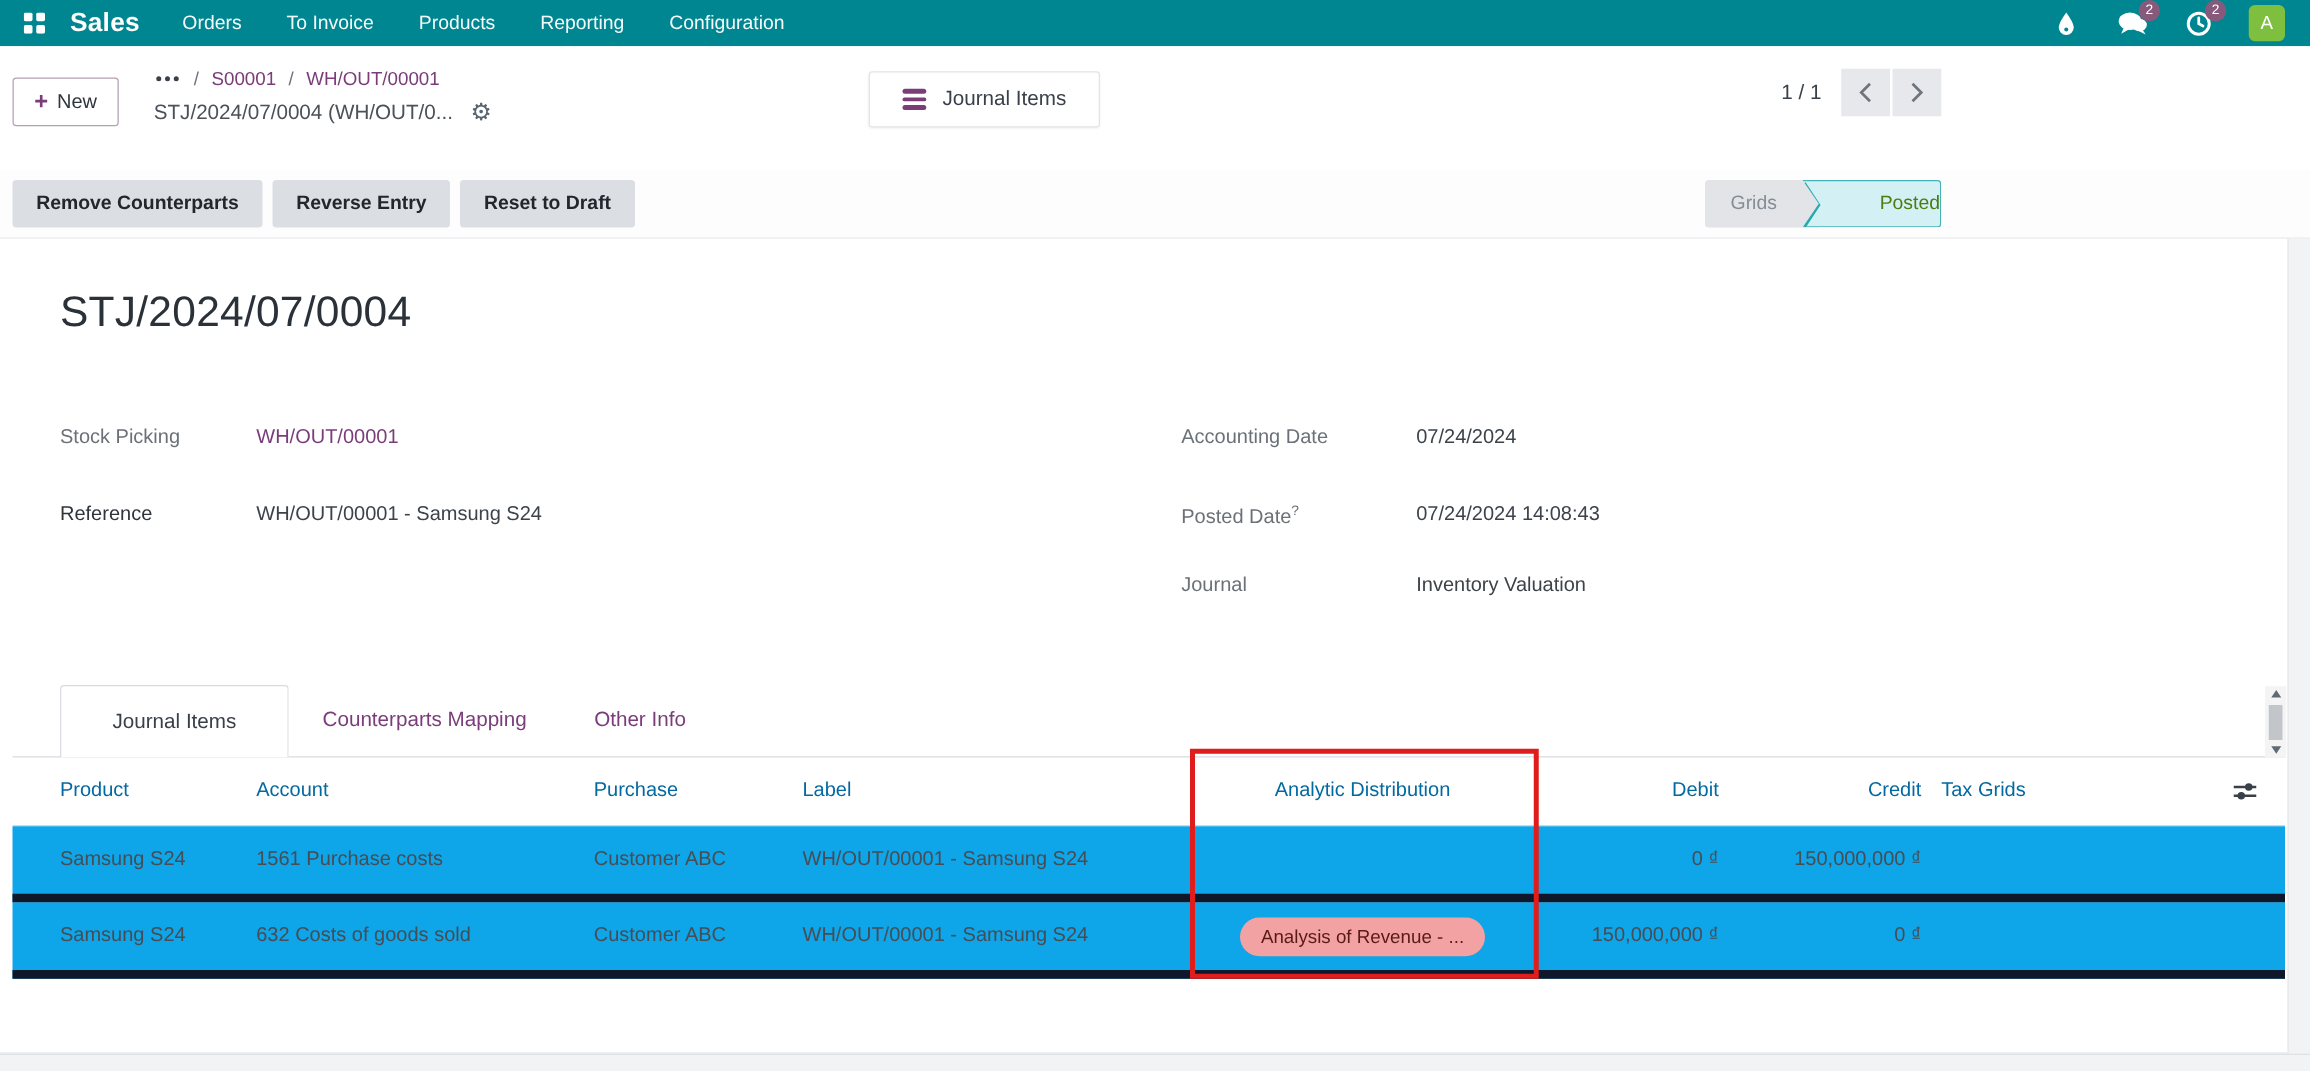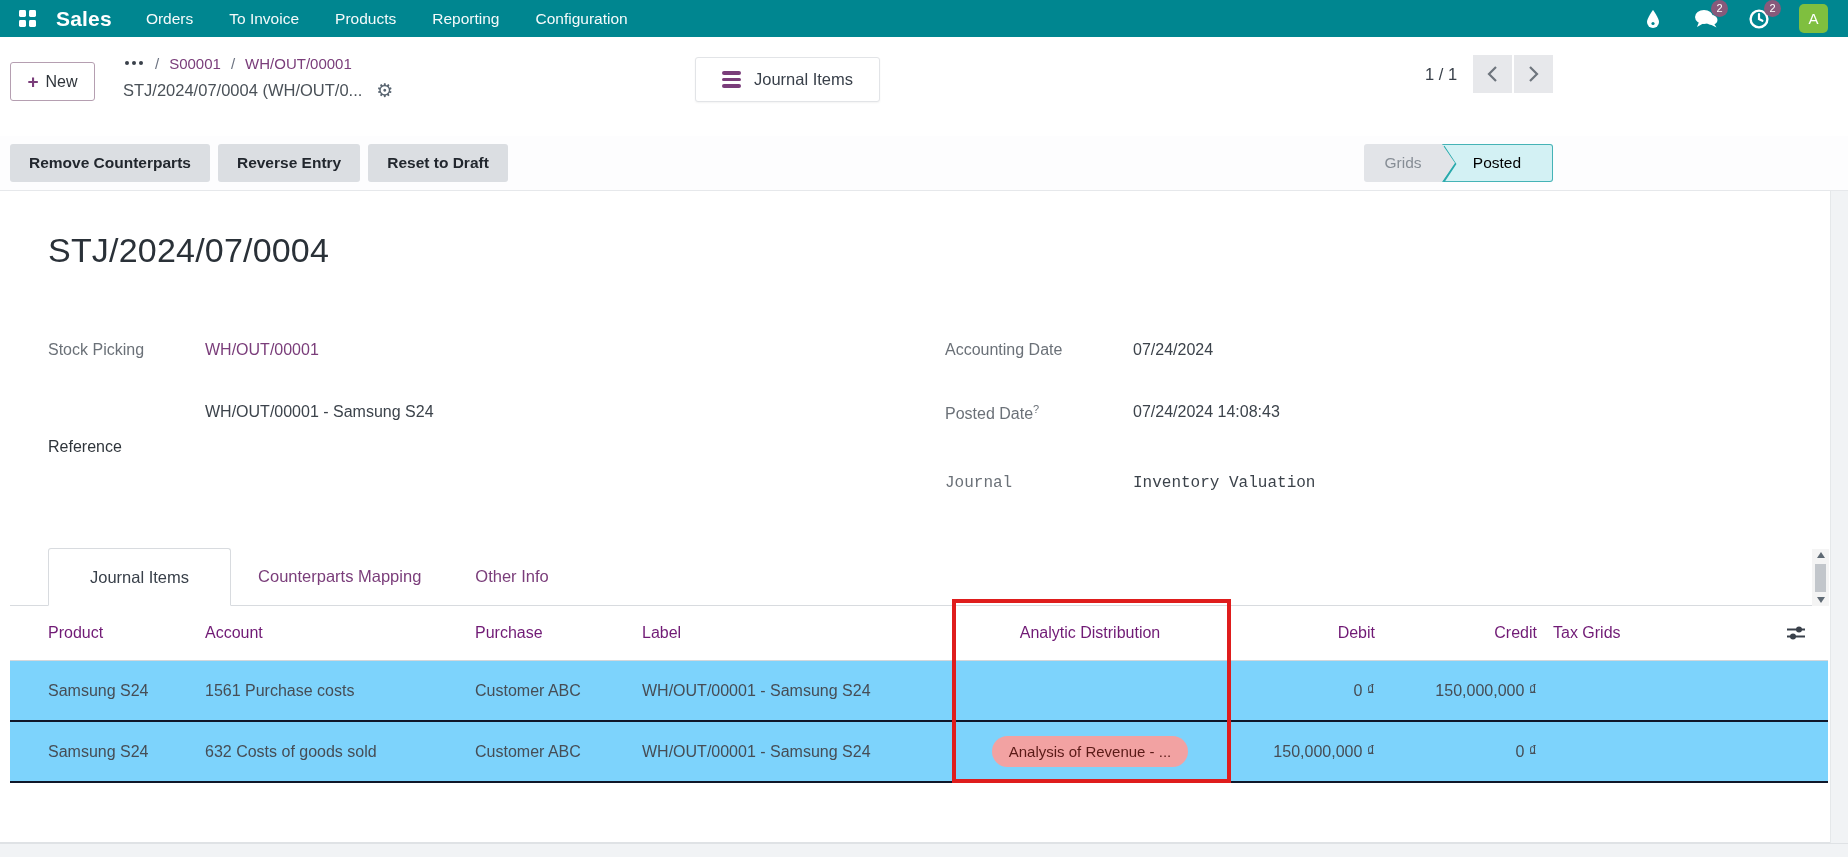--- a/index.html
+++ b/index.html
@@ -55,53 +55,53 @@
   .actionbar { position:absolute; left:0; top:136px; width:1848px; height:55px; background:#fdfdfe;
                border-bottom:1px solid #e6e8eb; }
   .act-btns { position:absolute; left:10px; top:8px; display:flex; gap:8px; }
   .act-btn { height:38px; padding:0 19px; background:#dbdee2; border-radius:3px; display:flex; align-items:center;
              font-size:15.5px; color:#22272e; cursor:pointer;font-weight:bold; }
   .statew { position:absolute; right:295px; top:8px; height:38px; display:flex; }
   .state-draft { width:91px; height:38px; background:#e2e4e8; color:#868d95; font-size:15.5px;
                  border-radius:3px 0 0 3px; display:flex; align-items:center; justify-content:center;
                  padding-right:13px; cursor:pointer; }
   .state-posted { position:relative; width:111px; height:38px; margin-left:-13px; background:#d3f1f4;
-                  color:#000000; font-size:15.5px; display:flex; align-items:center; justify-content:center;
+                  color:#4d7c0f; font-size:15.5px; display:flex; align-items:center; justify-content:flex-end;
                   clip-path:polygon(0 0, 100% 0, 100% 100%, 0 100%, 13px 50%);
                   border-top:1px solid #45b3b6; border-right:1px solid #45b3b6; border-bottom:1px solid #45b3b6;
                   border-radius:0 3px 3px 0; cursor:pointer; }
   .state-posted svg { position:absolute; left:0; top:0; }
 
   
   .sheet { position:absolute; left:0; top:191px; width:1848px; height:652px; background:#fff; border-bottom:1px solid #dfe2e5; }
   .title { position:absolute; left:48px; top:40px; font-size:34px; color:#2a3138; letter-spacing:.2px; }
   .frow { position:absolute; display:flex; font-size:16px; }
   .flabel { color:#6b7178; }
-  .flabel.dark { color:#2f353b;margin-top:35px; }
+  .flabel.dark { color:#2f353b; }
   .fvalue { color:#3c434b; }
   .fvalue.link { color:#7a3d7a; cursor:pointer; }
   .fl1 { left:48px; top:150px; } .fl2 { left:48px; top:212px; }
-  .fr1 { left:945px; top:150px; } .fr2 { left:945px; top:212px; } .fr3 { left:945px; top:283px;font-family:Liberation Mono, monospace; }
+  .fr1 { left:945px; top:150px; } .fr2 { left:945px; top:212px; } .fr3 { left:945px; top:269px; }
   .flabel.w-l { width:157px; } .flabel.w-r { width:188px; }
   sup.qmark { font-size:11px; color:#6b7178; }
 
   
   .tabs { position:absolute; left:10px; top:357px; width:1818px; height:58px; display:flex;
           align-items:stretch; border-bottom:1px solid #d8dbdf; padding-left:38px; }
   .tab { display:flex; align-items:center; padding:0 27px; font-size:16.5px; color:#7a3d7a; cursor:pointer; }
   .tab.active { color:#39404a; background:#fff; border:1px solid #d8dbdf; border-bottom:1px solid #fff;
                 margin-bottom:-1px; border-radius:3px 3px 0 0; padding:0 41px; }
 
   
   .tbl { position:absolute; left:10px; top:415px; width:1818px; }
   .trow, .thead { display:grid;
     grid-template-columns:195px 270px 167px 308px 280px 145px 162px 210px 1fr;
     align-items:center; }
-  .thead { height:55px; border-bottom:1px solid #d4d7db; font-size:16px; color:#701a75; }
-  .trow { height:61px; border-bottom:2px solid #0f172a; font-size:16px; color:#464d55; background:#7dd3fc; }
+  .thead { height:55px; border-bottom:1px solid #d4d7db; font-size:16px; color:#0369a1; }
+  .trow { height:61px; border-bottom:7px solid #0f172a; font-size:16px; color:#464d55; background:#0ea5e9; }
   .c0 { padding-left:38px; }
   .c-num { text-align:right; }
   .c-center { text-align:center; }
   .c-tax { padding-left:16px; }
   .c-gear { display:flex; justify-content:flex-end; padding-right:22px; }
   .cell { cursor:pointer; }
   .pill { display:inline-block; background:#f2a2a2; color:#5a1a17; font-size:15px;
           padding:7px 17px; border-radius:17px; cursor:pointer; max-width:250px; white-space:nowrap; }
 
   

